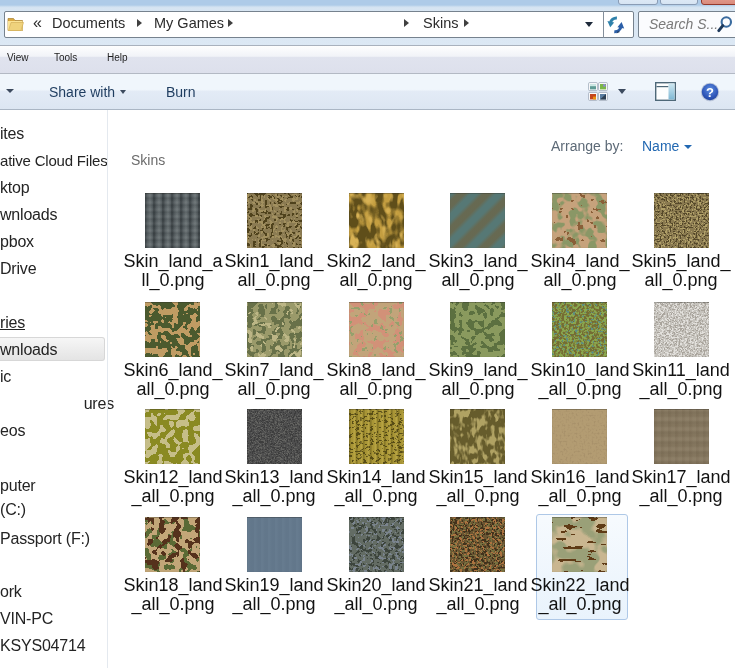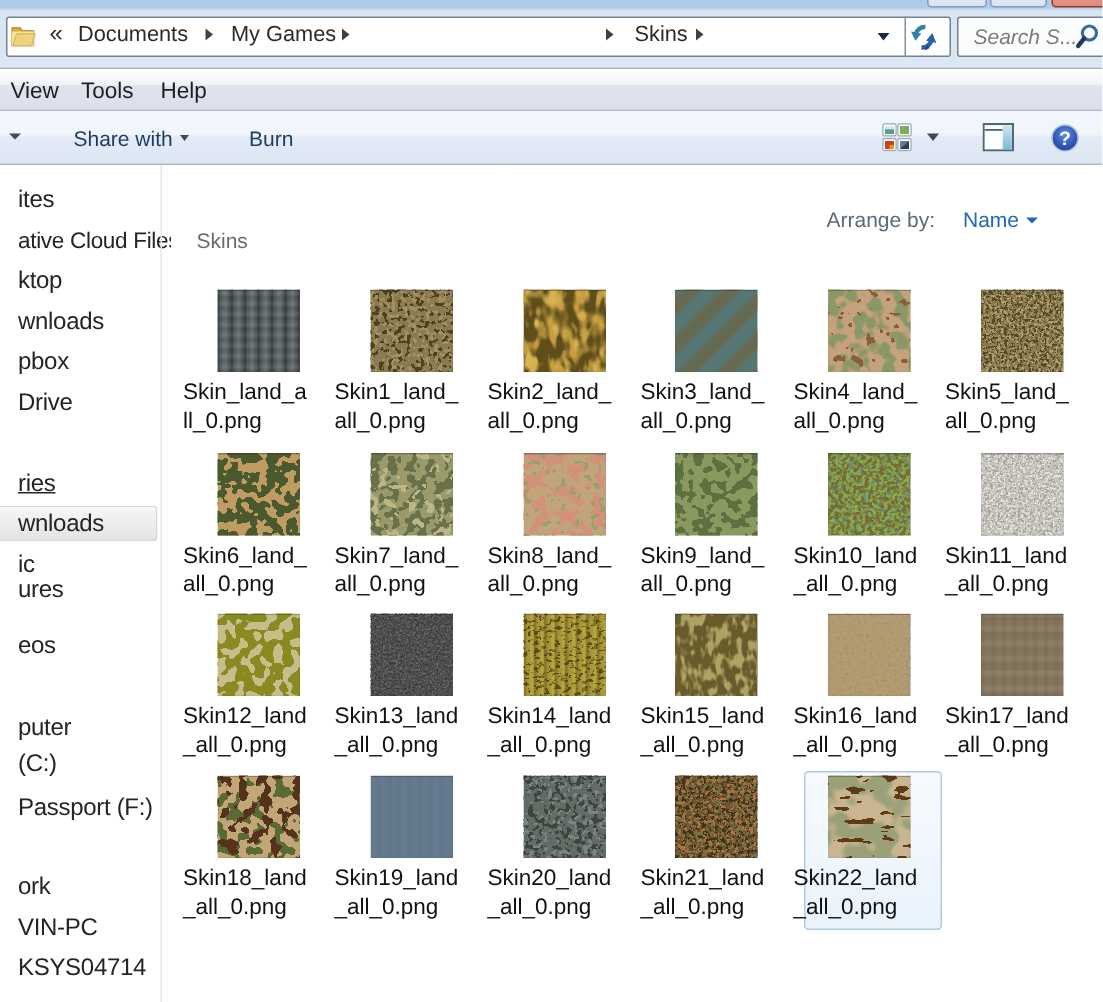--- a/index.html
+++ b/index.html
@@ -13,41 +13,41 @@
 #addrbox { position:absolute; left:4px; top:11px; width:630px; height:27px; background:#fff;
   border:1px solid #76828e; border-radius:2px; }
 #searchbox { position:absolute; left:638px; top:11px; width:100px; height:27px; background:#fbfcfe;
   border:1px solid #76828e; border-radius:2px; }
 .crumb { position:absolute; top:15px; font-size:14.5px; color:#2b2b2b; }
 .sep { position:absolute; top:19px; width:0; height:0; border-left:5px solid #404040;
   border-top:4px solid transparent; border-bottom:4px solid transparent; }
 #menurow { position:absolute; left:0; top:45px; width:735px; height:29px;
   border-top:1px solid #a9b1bd; border-bottom:1px solid #b3b9c4;
   background:linear-gradient(#fefefe 0, #f1f3f8 38%, #e0e3ee 42%, #dde0ec 100%); }
-.menu { position:absolute; top:52px; font-size:15px; color:#1e1e1e; }
+.menu { position:absolute; top:52px; font-size:10px; color:#1e1e1e; }
 #toolbar { position:absolute; left:0; top:74px; width:735px; height:36px;
   background:linear-gradient(#f0f6fc 0 44%, #e3ebf6 50%, #dce6f2 100%); border-bottom:1px solid #aab6c4; }
 .tbt { position:absolute; top:84px; font-size:14px; color:#1e3c5f; }
 
 #navsep { position:absolute; left:107px; top:110px; width:1px; height:558px; background:#e4e9ef; }
-.nav { position:absolute; left:0px; font-size:16px; letter-spacing:-0.2px; line-height:18px; color:#242424; white-space:nowrap; width:114px; overflow:hidden;padding-left:12px; }
+.nav { position:absolute; left:0px; font-size:16px; letter-spacing:-0.2px; line-height:18px; color:#242424; white-space:nowrap; width:114px; overflow:hidden; }
 #navsel { position:absolute; left:0; top:337px; width:105px; height:24px;
   background:linear-gradient(#f6f6f6,#e4e4e4); border:1px solid #d7d7d7; border-left:none; border-radius:0 3px 3px 0; }
 #hdr { position:absolute; left:130px; top:121px; font-size:23px; color:#1e741f; }
 #sub { position:absolute; left:131px; top:152px; font-size:14px; color:#6b6b6b; }
 #arrange { position:absolute; left:551px; top:138px; font-size:14px; color:#5d6a77; }
 #arrname { position:absolute; left:642px; top:138px; font-size:14px; color:#2268b2; }
 #arrtri { position:absolute; left:684px; top:145px; width:0; height:0;
   border-top:4px solid #2268b2; border-left:4px solid transparent; border-right:4px solid transparent; }
 .th { position:absolute; width:55px; height:55px; }
 .th svg { position:absolute; left:0; top:0; }
 .th::after { content:''; position:absolute; left:0; top:0; width:55px; height:55px;
   box-shadow: inset 0 1px 0 rgba(40,40,34,0.30), inset 0 0 1px rgba(70,66,58,0.35); }
 .thov { position:absolute; left:0; top:0; width:55px; height:55px; }
-.lab { position:absolute; width:102px; font-size:15px; line-height:19px; color:#121212; }
+.lab { position:absolute; width:102px; text-align:center; font-size:18px; line-height:19px; color:#121212; }
 .sel { position:absolute; width:92px; height:106px; border:1px solid #aec8e7;
   background:linear-gradient(rgba(246,250,254,0.92),rgba(231,242,252,0.92)); border-radius:3px; }
 </style></head>
 <body>
 <div id="page">
 <div id="titlestrip"></div>
 <div class="winbtn" style="left:618px; width:40px;"></div>
 <div class="winbtn" style="left:660px; width:38px;"></div>
 <div class="winbtn" style="left:701px; width:40px; background:linear-gradient(#f0b0a4,#d98b7c); border-color:#93392c;"></div>
 <div id="addrrow"></div>
@@ -139,21 +139,21 @@
 <div id="navsel"></div>
 <div class="nav" style="top:125px;">ites</div>
     <div class="nav" style="top:152px;font-size:15px;">ative Cloud Files</div>
     <div class="nav" style="top:179px;">ktop</div>
     <div class="nav" style="top:206px;">wnloads</div>
     <div class="nav" style="top:233px;">pbox</div>
     <div class="nav" style="top:260px;">Drive</div>
     <div class="nav" style="top:314px;text-decoration:underline;">ries</div>
     <div class="nav" style="top:341px;">wnloads</div>
     <div class="nav" style="top:368px;">ic</div>
-    <div class="nav" style="top:385px;">ures</div>
+    <div class="nav" style="top:395px;text-align:right;">ures</div>
     <div class="nav" style="top:422px;">eos</div>
     <div class="nav" style="top:477px;">puter</div>
     <div class="nav" style="top:501px;">(C:)</div>
     <div class="nav" style="top:530px;">Passport (F:)</div>
     <div class="nav" style="top:583px;">ork</div>
     <div class="nav" style="top:610px;">VIN-PC</div>
     <div class="nav" style="top:637px;">KSYS04714</div>
 <div id="navsep"></div>
 
 <div id="sub">Skins</div>

